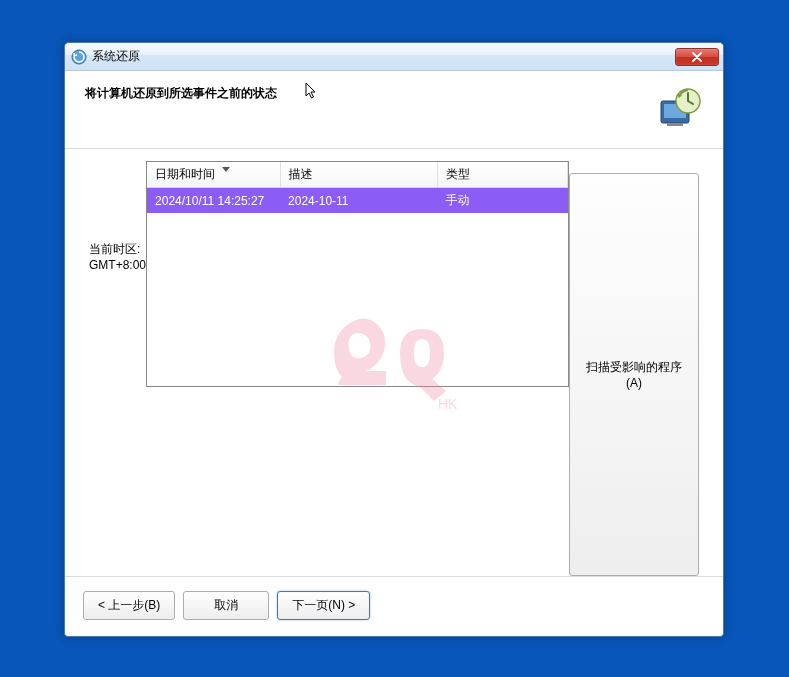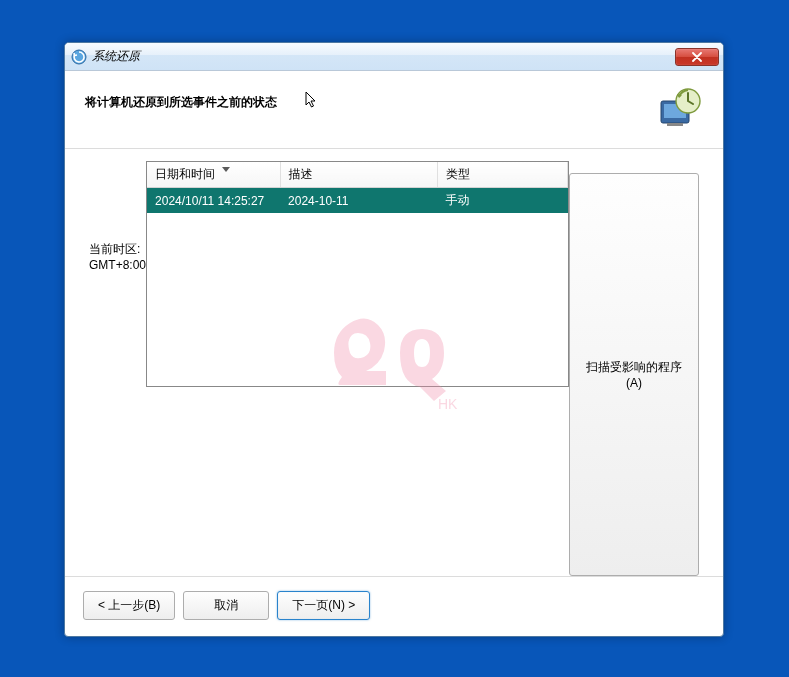--- a/index.html
+++ b/index.html
@@ -26,21 +26,20 @@
       flex-direction: column;
     }
     .titlebar {
       height: 28px;
       background: linear-gradient(to bottom, #f7fbff 0%, #e6f0fa 45%, #d4e6f7 46%, #cfe3f6 100%);
       border-bottom: 1px solid #b9c8d8;
       display: flex;
       align-items: center;
       padding: 0 4px 0 6px;
       border-radius: 4px 4px 0 0;
-      font-style: italic;
     }
     .title-icon {
       width: 16px;
       height: 16px;
       margin-right: 5px;
       flex-shrink: 0;
     }
     .title-text {
       font-size: 12px;
       color: #000;
@@ -65,21 +64,20 @@
       align-items: flex-start;
       border-bottom: 1px solid #dcdcdc;
       min-height: 78px;
     }
     .header-title {
       font-size: 12px;
       font-weight: bold;
       color: #000;
       flex: 1;
       position: relative;
-      margin-top: 9px;
     }
     .cursor-pointer {
       position: absolute;
       left: 220px;
       top: -3px;
       width: 14px;
       height: 20px;
       pointer-events: none;
     }
     .restore-icon {
@@ -125,21 +123,21 @@
       position: absolute;
       top: -1px;
       left: 75px;
     }
     tbody td {
       padding: 4px 8px;
       font-size: 12px;
       height: 20px;
     }
     tbody tr.selected {
-      background: #0f766e;
+      background: #8b5cf6;
       color: #fff;
     }
     .scan-row {
       display: flex;
       justify-content: flex-end;
       margin-top: 12px;
     }
     .scan-btn {
       background: linear-gradient(to bottom, #fefefe, #eeeeee);
       border: 1px solid #adadad;

